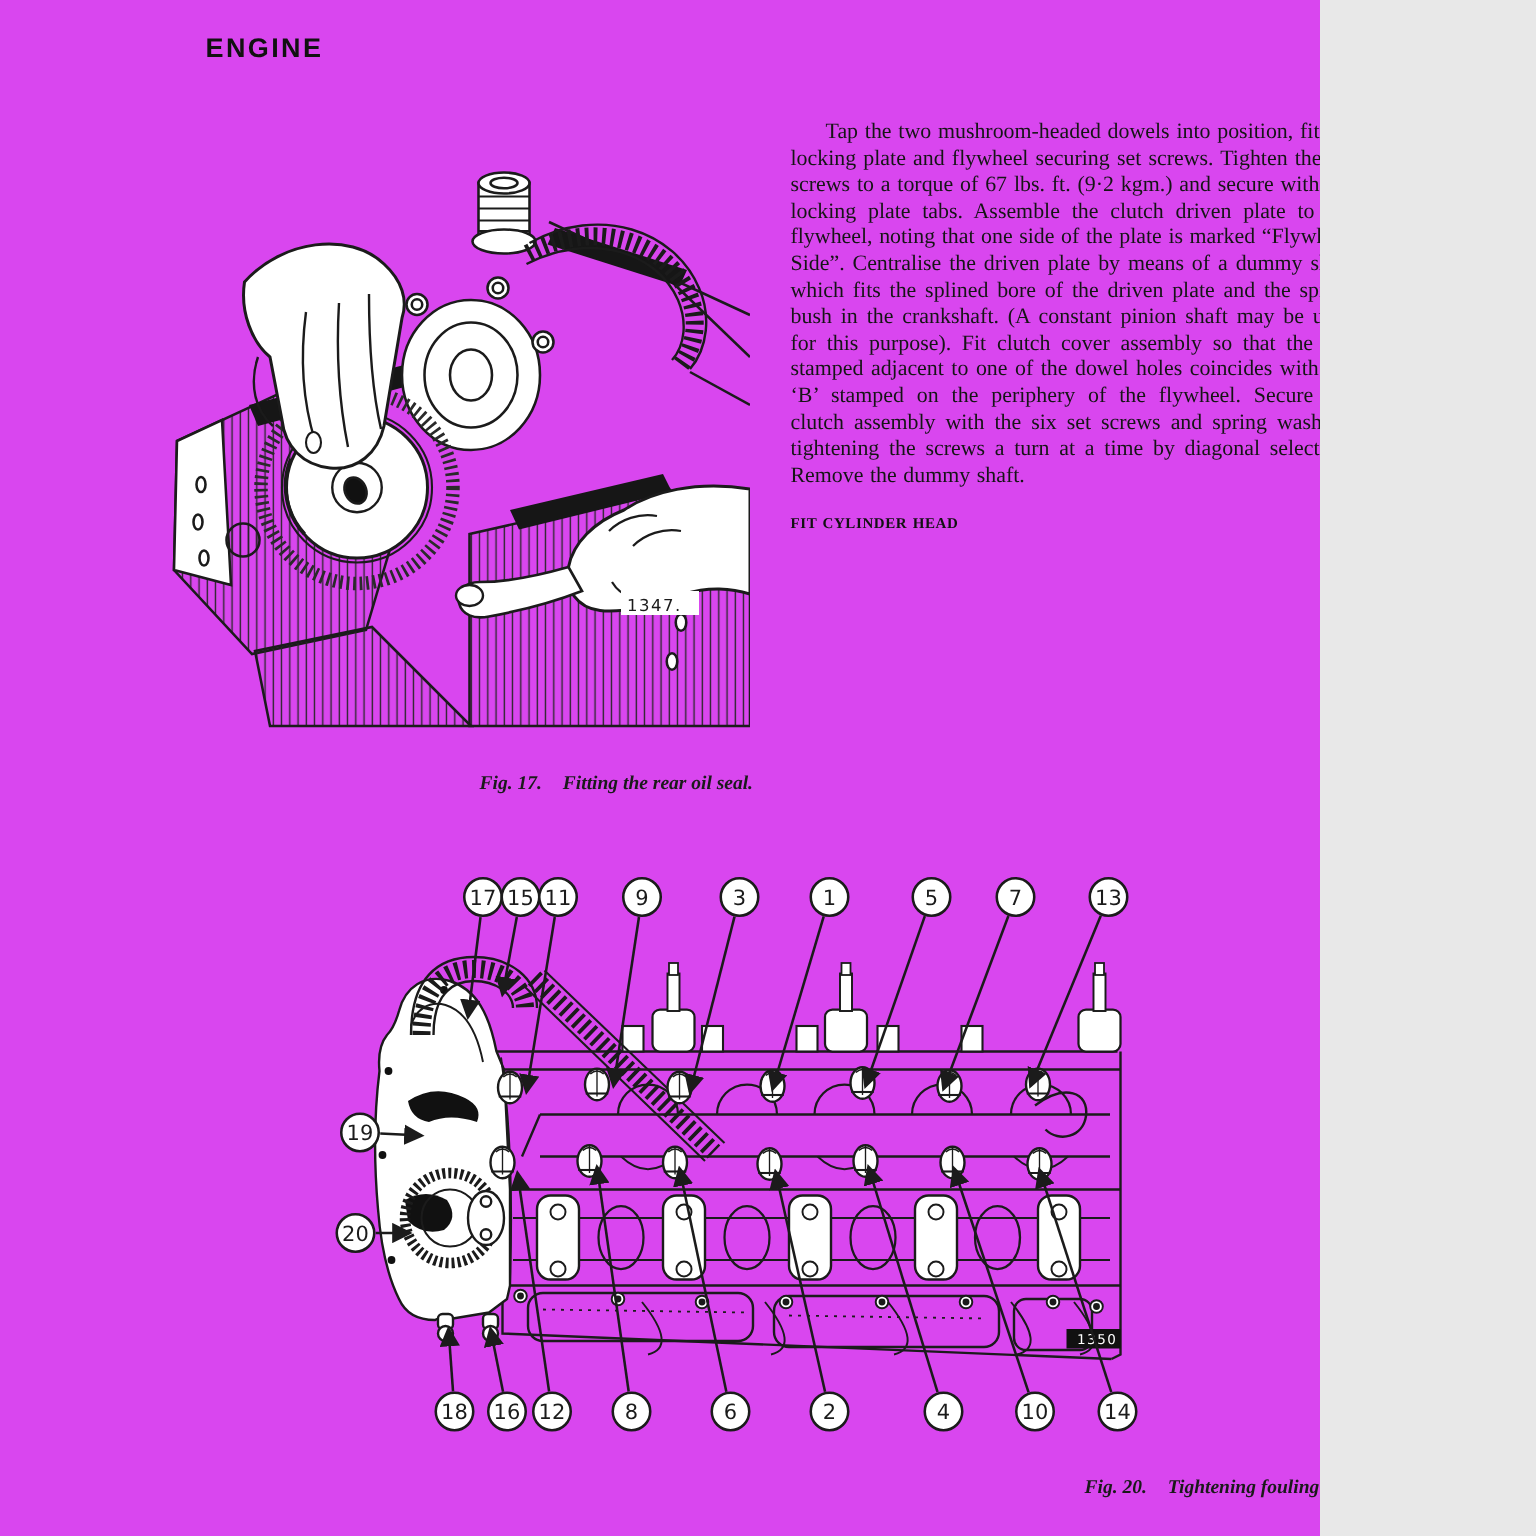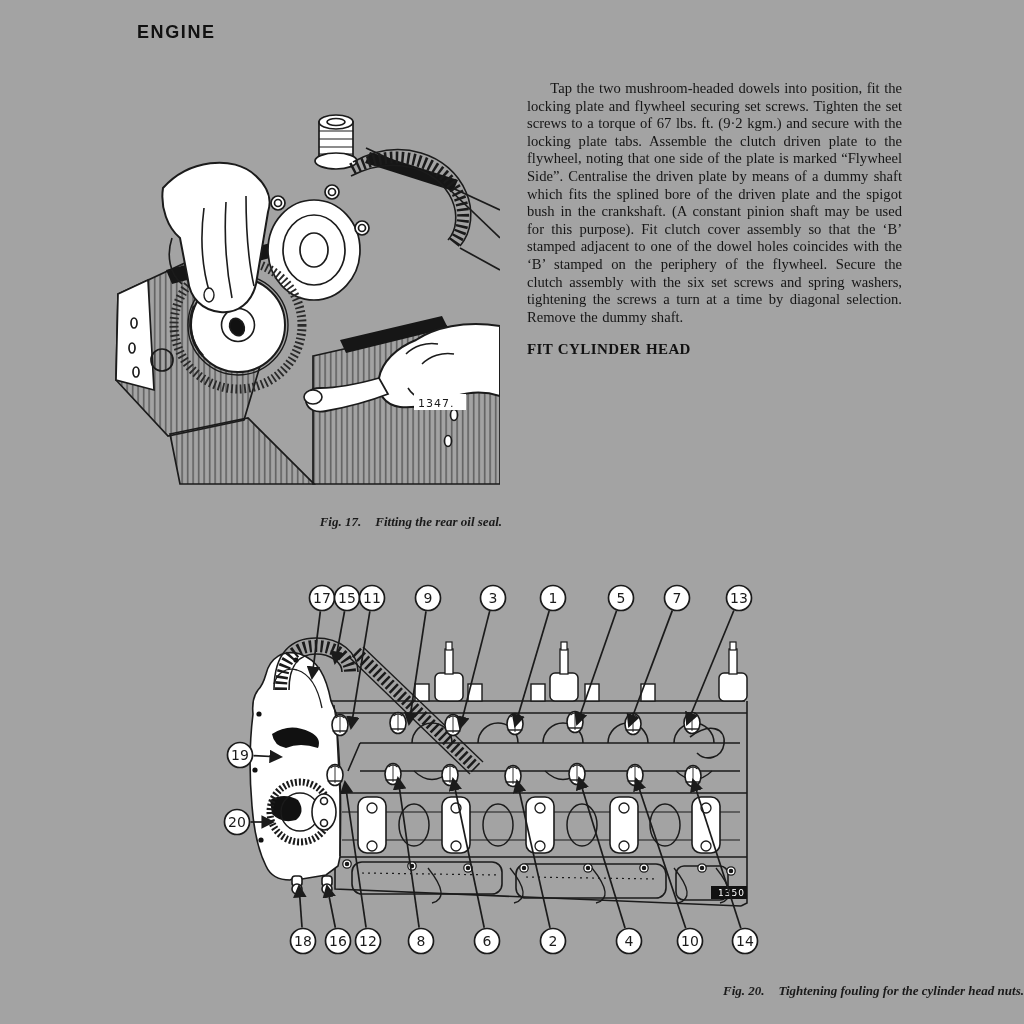--- a/index.html
+++ b/index.html
@@ -1,33 +1,33 @@
 <!DOCTYPE html>
 <html><head>
 <meta charset="utf-8">
 <style>
   html,body{margin:0;padding:0;background:#e8e8e8;}
   .page{
-    position:relative;width:1024px;height:1024px;background:#a3a3a3;
+    position:relative;width:880px;height:1024px;background:#d946ef;
     overflow:hidden;color:#1b1b1b;font-family:"Liberation Serif",serif;
   }
   .hdr{
     position:absolute;left:137px;top:22px;
     font-family:"Liberation Sans",sans-serif;font-weight:bold;
     font-size:18px;letter-spacing:1.6px;color:#111;
   }
   .rcol{
     position:absolute;left:527px;top:80px;width:375px;
     font-size:14.6px;line-height:17.6px;text-align:justify;
     word-spacing:0.05em;color:#151515;
   }
   .rcol p{margin:0;}
   .rcol p.ind{text-indent:1.6em;}
   .rcol h3{
-    margin:15px 0 5px 0;font-size:15px;font-weight:bold;
+    margin:15px 0 5px 0;font-size:10px;font-weight:bold;
     letter-spacing:0.4px;color:#111;
   }
   .figwrap{position:absolute;}
   .cap{
     position:absolute;text-align:right;
     font-size:13px;font-style:italic;font-weight:bold;color:#1a1a1a;
   }
   .cap .lbl{margin-right:14px;}
   svg{display:block;}
   svg text.callout-num{

